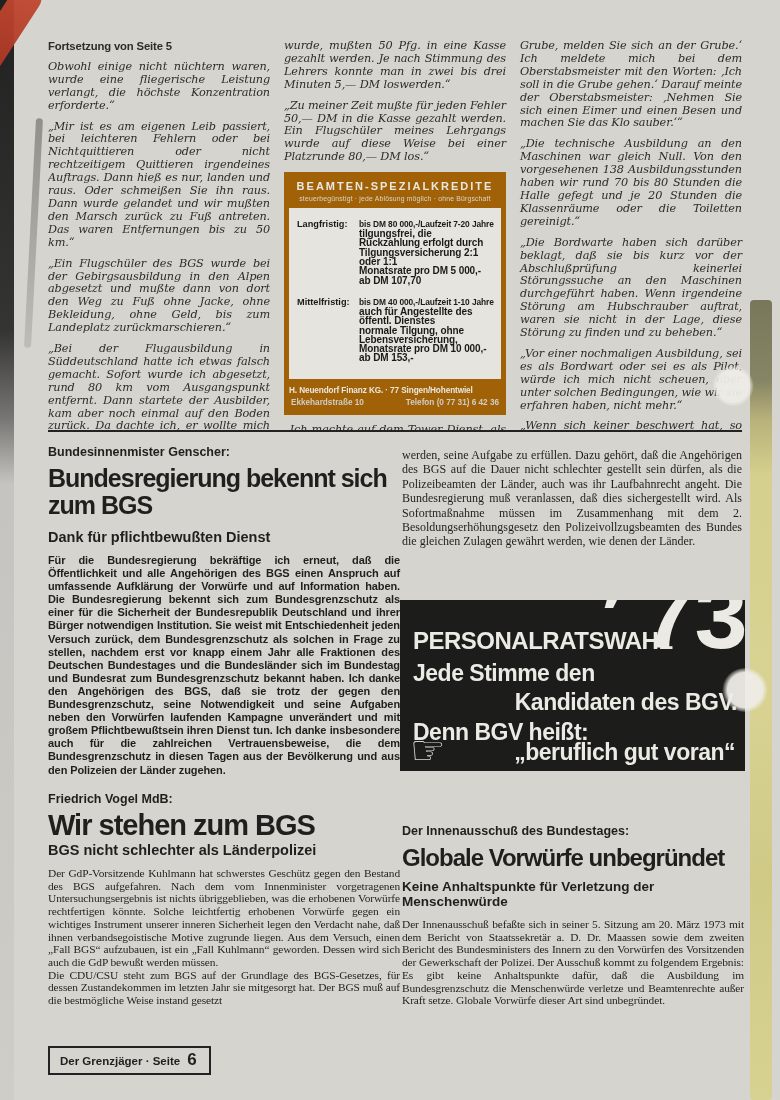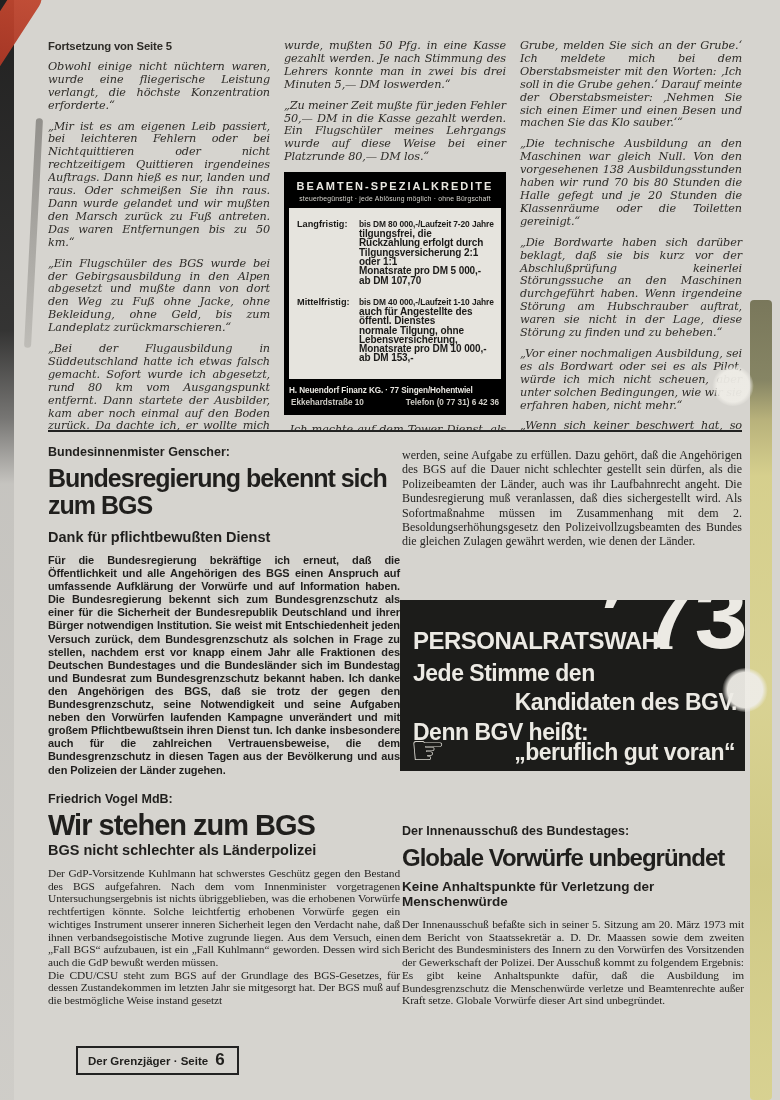--- a/index.html
+++ b/index.html
@@ -21,21 +21,21 @@
   .blob1{left:712px;top:366px;width:42px;height:40px;}
   .blob2{left:722px;top:668px;width:46px;height:44px;}
   
   #top-cols{position:absolute;left:48px;top:40px;width:696px;height:392px;display:flex;gap:14px;overflow:hidden;}
   .tcol{width:222px;flex:0 0 222px;}
   .kicker-sm{font-weight:bold;font-size:13px;letter-spacing:.2px;margin:0 0 12px 0;}
   .ital p{font-family:"DejaVu Serif",serif;font-style:italic;font-size:11.3px;line-height:12.9px;
     text-align:justify;margin:0 0 8px 0;color:#2e2c28;letter-spacing:-.15px;}
   .ital p.runon{text-align-last:justify;}
   
-  .ad{background:#000000;color:#e9e7e1;margin:4px 0 9px 0;padding:7px 5px 8px 5px;}
+  .ad{background:#a16207;color:#e9e7e1;margin:4px 0 9px 0;padding:7px 5px 8px 5px;}
   .ad-title{text-align:center;font-weight:bold;font-size:11px;letter-spacing:2px;white-space:nowrap;margin:1px 0 3px 0;}
   .ad-sub{text-align:center;font-size:6.8px;letter-spacing:.2px;white-space:nowrap;color:#d8d6cf;margin-bottom:6px;}
   .ad-white{background:#e6e4de;color:#1b1a18;padding:11px 6px 10px 8px;}
   .ad-row{display:flex;margin-bottom:12px;}
   .ad-row:last-child{margin-bottom:6px;}
   .ad-label{width:62px;flex:0 0 62px;font-weight:bold;font-size:9.2px;}
   .ad-lines{flex:1;}
   .ad-l1{font-weight:bold;font-size:8.4px;line-height:10px;letter-spacing:-.1px;}
   .ad-l2{font-weight:bold;font-size:10px;line-height:9.3px;letter-spacing:-.1px;}
   .ad-foot{margin-top:7px;text-align:left;}
@@ -63,21 +63,21 @@
   
   #vogel{position:absolute;left:48px;top:792px;width:352px;}
   #vogel .headline{font-size:29px;width:352px;margin-bottom:3px;}
   .serif-body p{font-family:"Liberation Serif",serif;font-size:11.4px;line-height:12.7px;
     text-align:justify;margin:0;letter-spacing:-.1px;}
   #innen{position:absolute;left:402px;top:824px;width:342px;}
   #innen .headline{font-size:24px;width:342px;margin-bottom:8px;}
   #innen .subhead{font-size:13.5px;}
   
   #footer-box{position:absolute;left:48px;top:1046px;border:2px solid #222;background:#d6d4cf;
-    padding:2px 12px 3px 10px;display:flex;align-items:baseline;gap:7px;z-index:4;margin-left:28px;}
+    padding:2px 12px 3px 10px;display:flex;align-items:baseline;gap:7px;z-index:4;}
   .footer-label{font-weight:bold;font-size:11.5px;}
   .footer-num{font-weight:bold;font-size:17px;}
 </style>
 </head>
 <body>
 
 <div id="page">
 
   <div class="edge-shadow"></div>
   <div class="pencil-streak"></div>

